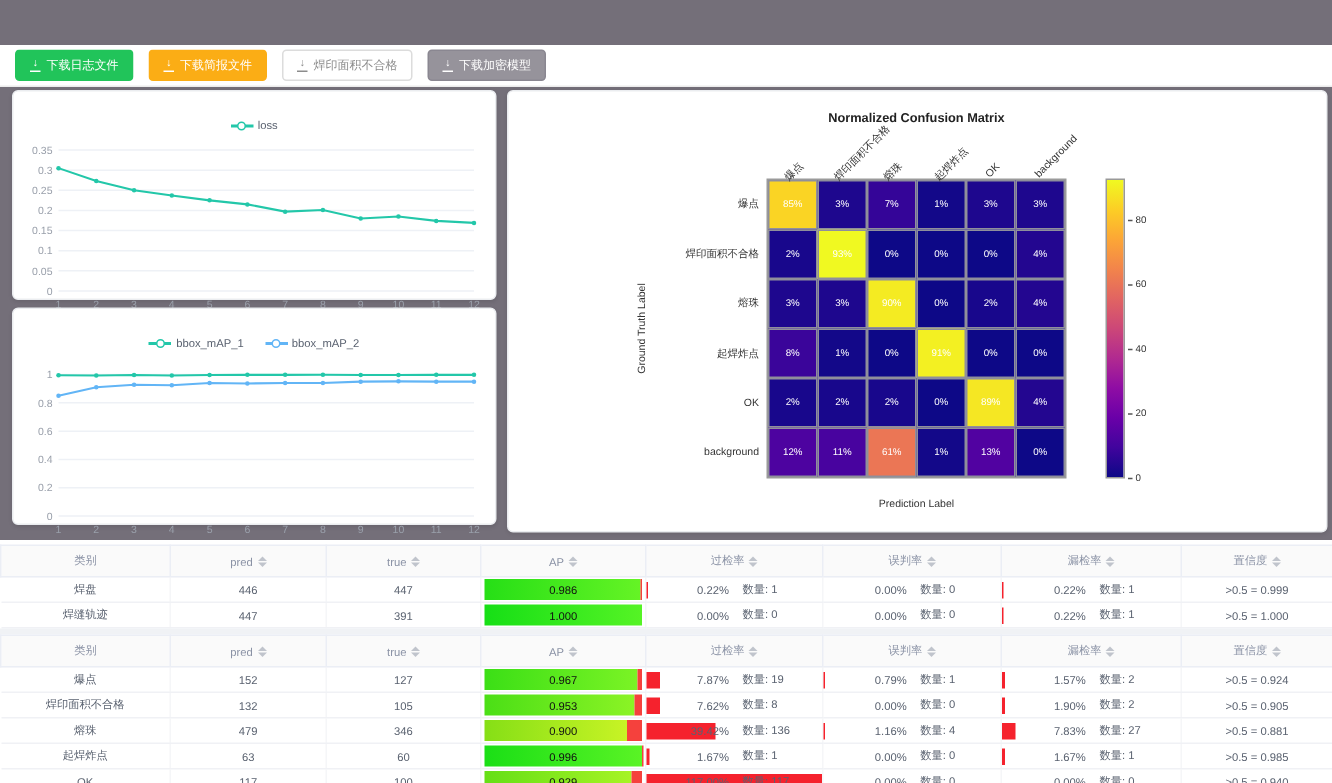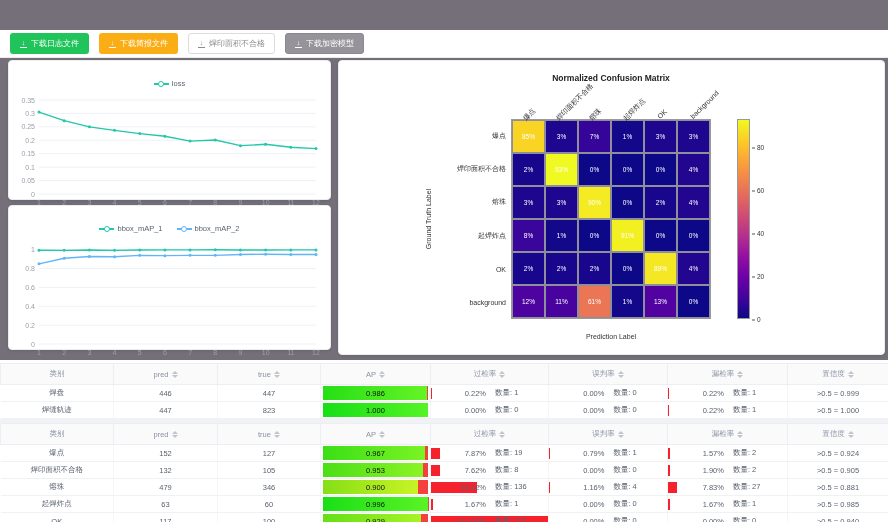--- a/index.html
+++ b/index.html
@@ -333,21 +333,21 @@
               <div class="redbar" style="width:0.8%"></div>
               <span class="pctval">0.22%</span>
               <span class="qty">数量: 1</span>
             </div>
           </td>
           <td>&gt;0.5 = 0.999</td>
         </tr>
         <tr>
           <td>焊缝轨迹</td>
           <td>447</td>
-          <td>823</td>
+          <td>391</td>
           <td>
             <div class="apwrap">
               <div class="apbar" style="width:100%;background:linear-gradient(90deg,hsl(120,82%,48%),hsl(106,90%,55%))"></div>
               <span class="apval">1.000</span>
             </div>
           </td>
           <td>
             <div class="pctwrap">
               <span class="pctval">0.00%</span>
               <span class="qty">数量: 0</span>

